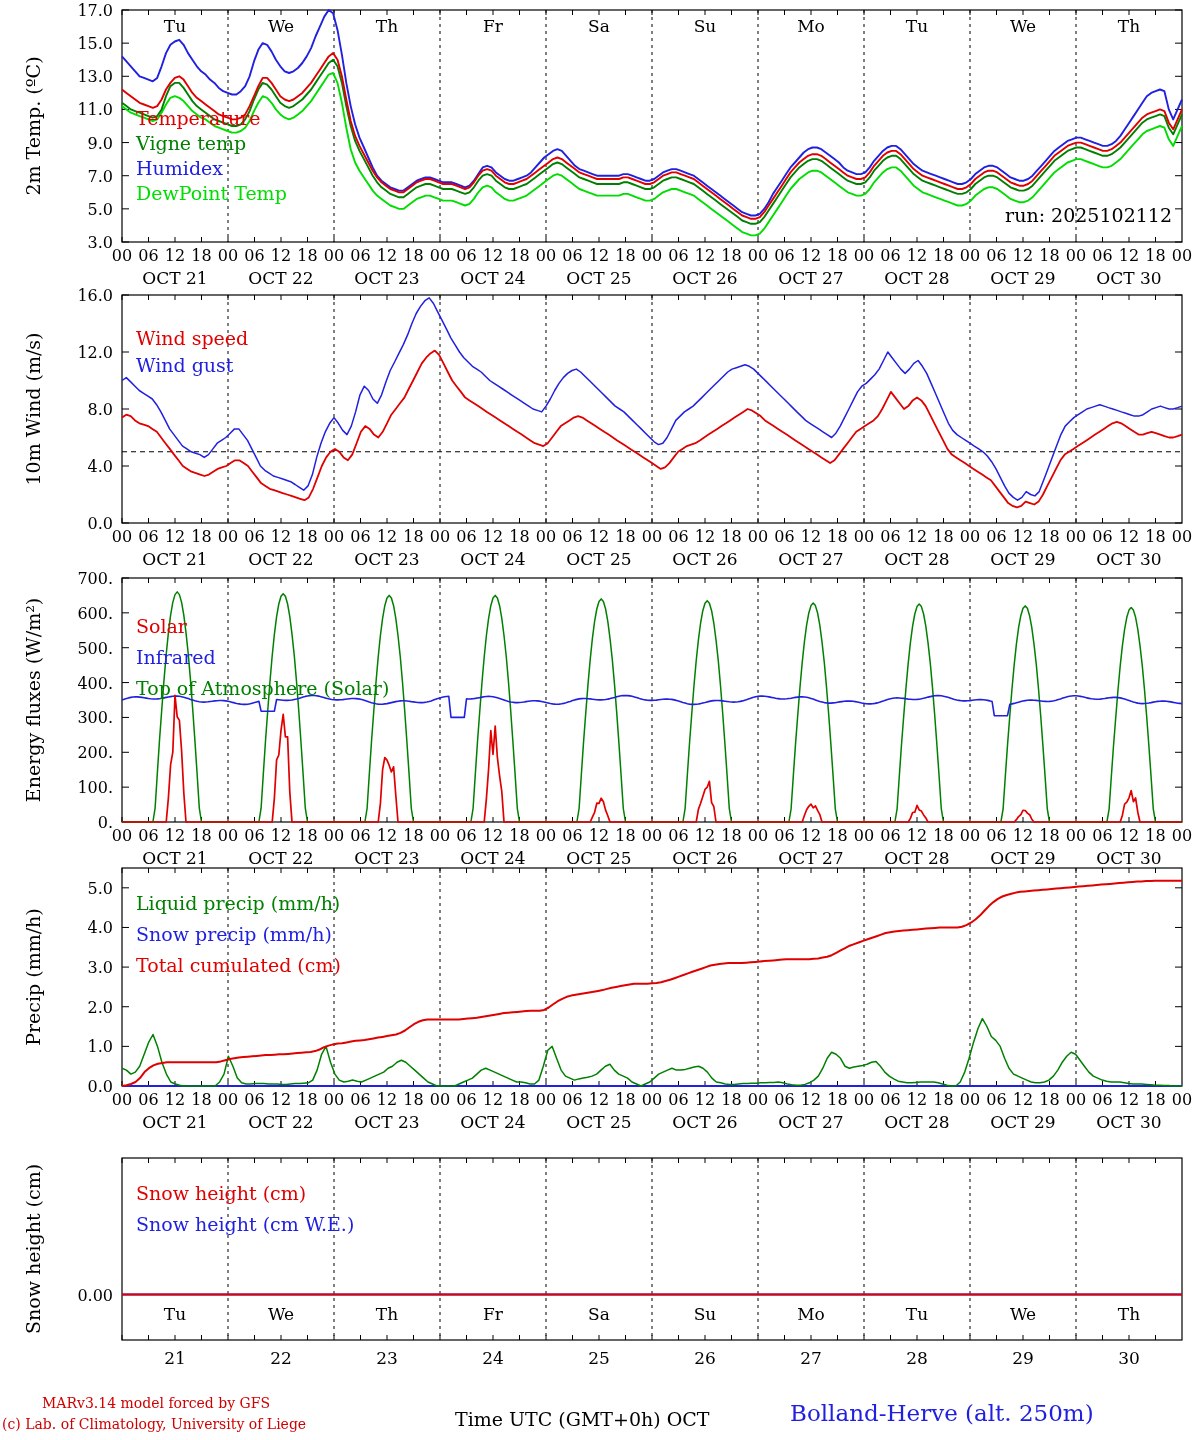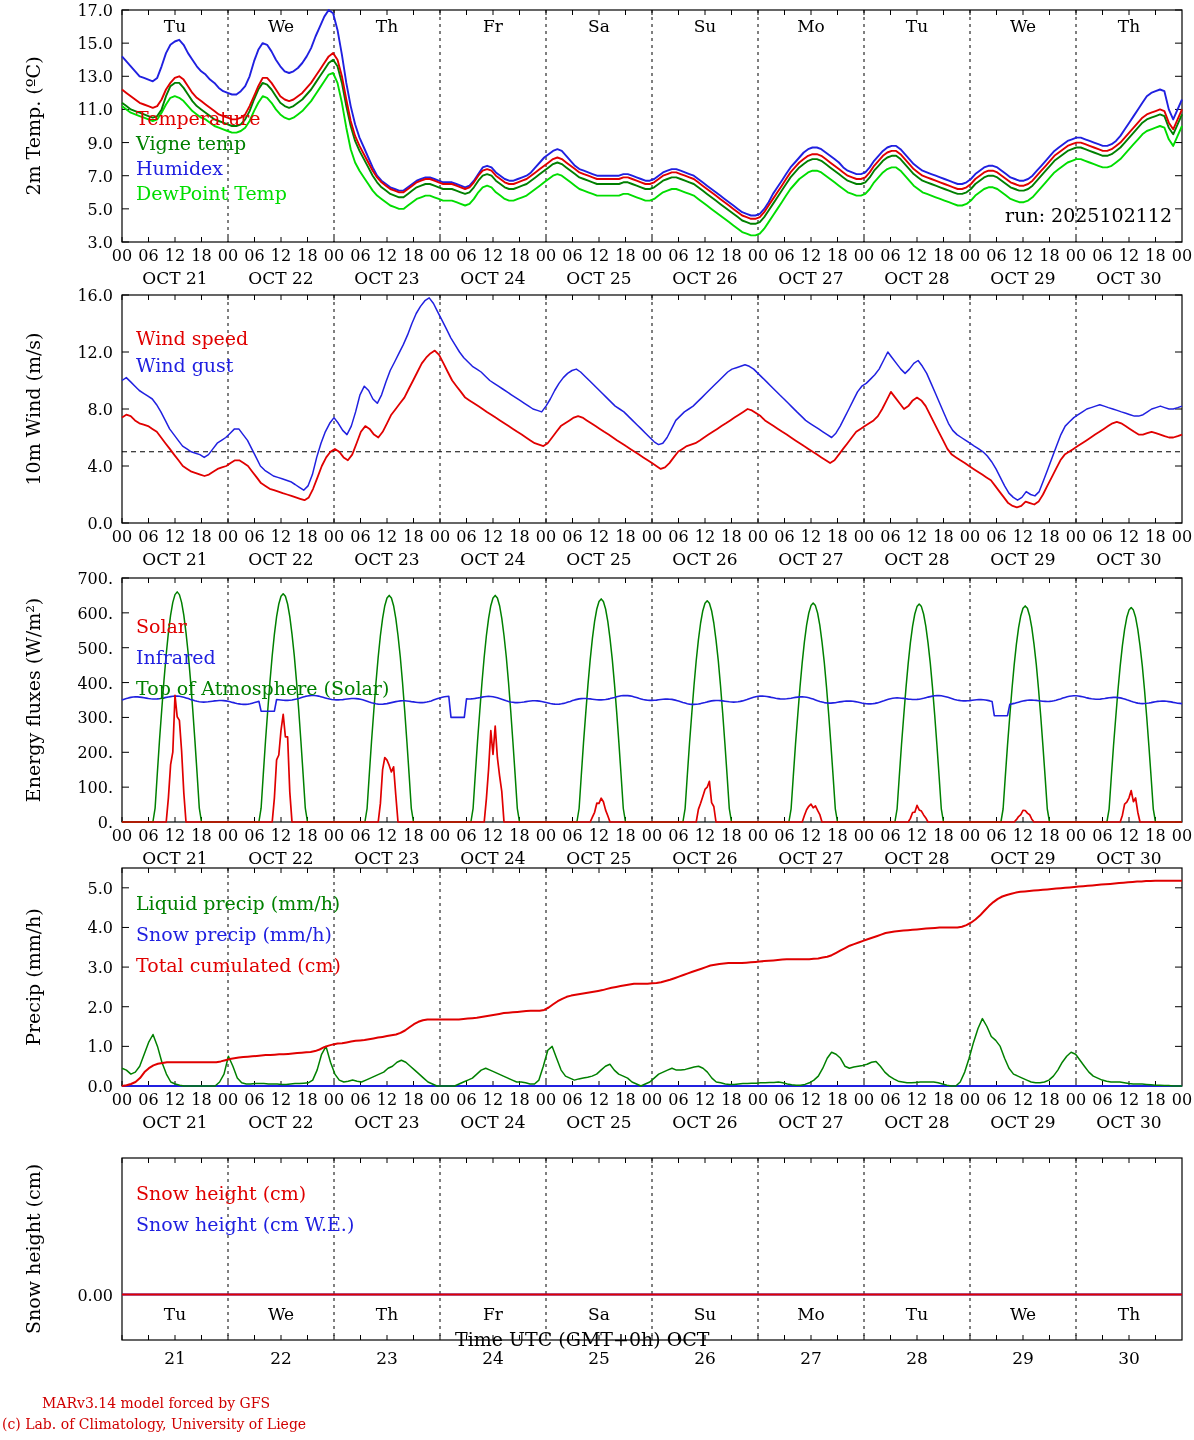--- a/index.html
+++ b/index.html
@@ -839,14 +839,15 @@
       <text x="599" y="1364" class="daylab" text-anchor="middle">25</text>
       <text x="705" y="1364" class="daylab" text-anchor="middle">26</text>
       <text x="811" y="1364" class="daylab" text-anchor="middle">27</text>
       <text x="917" y="1364" class="daylab" text-anchor="middle">28</text>
       <text x="1023" y="1364" class="daylab" text-anchor="middle">29</text>
       <text x="1129" y="1364" class="daylab" text-anchor="middle">30</text>
     </svg>
 
   <div class="footer-left" style="top:1395px;margin-left:40px;">MARv3.14 model forced by GFS</div>
   <div class="footer-left" style="top:1416px;text-align:center;">(c) Lab. of Climatology, University of Liege</div>
-  <div class="footer-center" style="left:455px;top:1328px;">Time UTC (GMT+0h) OCT</div>
+  <div class="footer-center" style="left:455px;top:1408px;">Time UTC (GMT+0h) OCT</div>
+  <div class="footer-right" style="left:790px;top:1400px;">Bolland-Herve (alt. 250m)</div>
 </div>
 
 </body></html>

